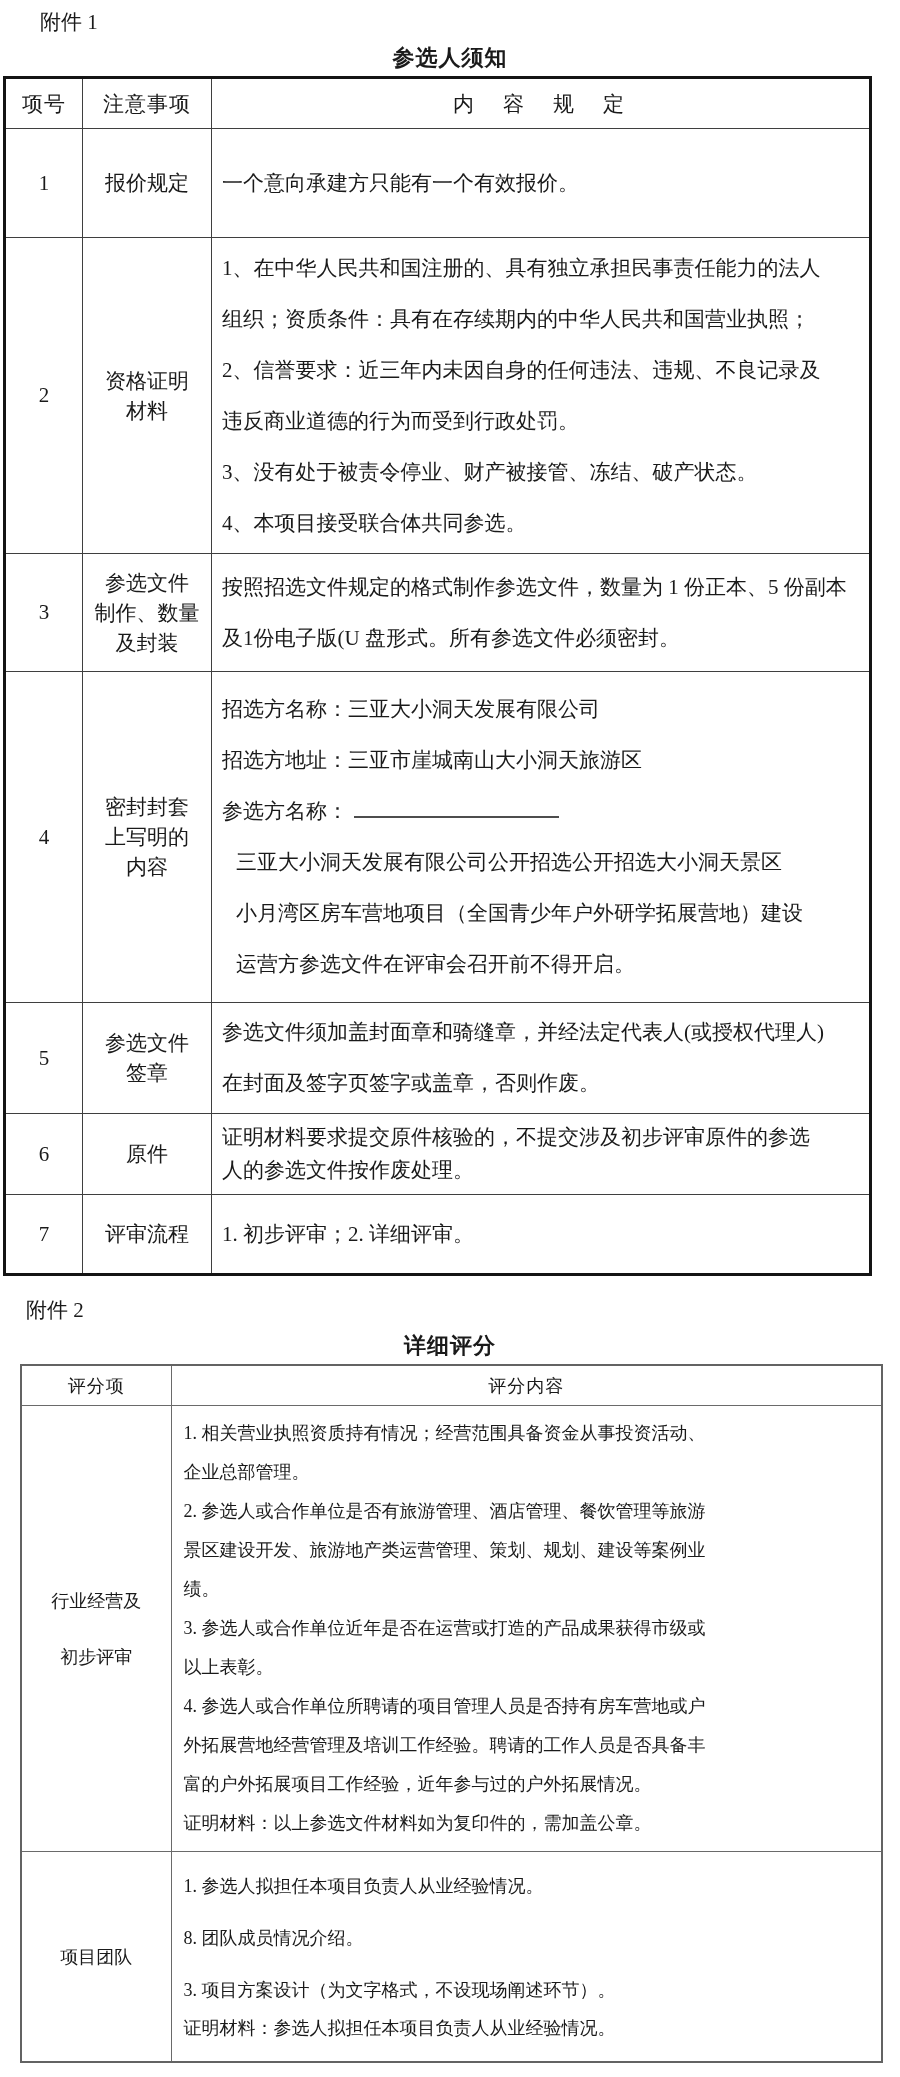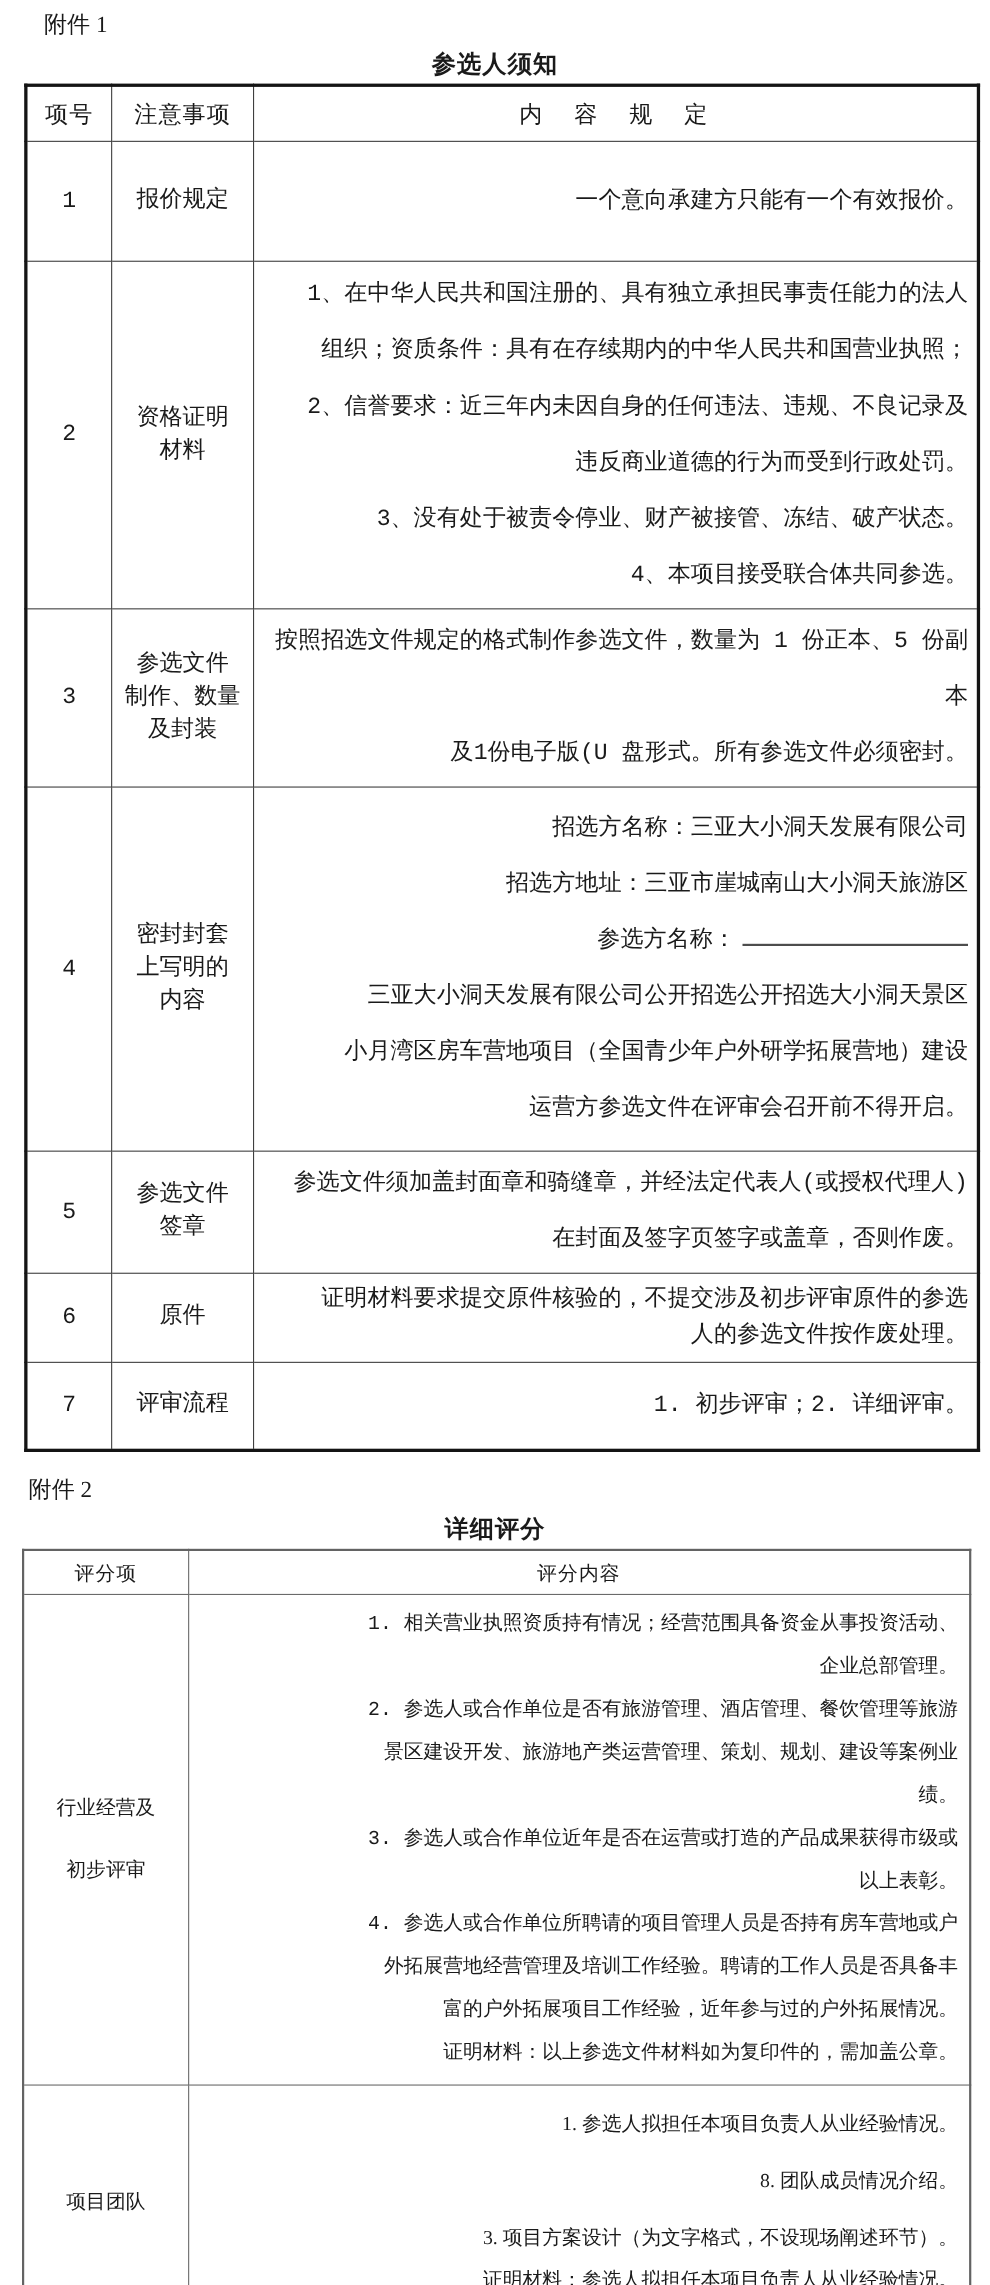--- a/index.html
+++ b/index.html
@@ -11,28 +11,28 @@
   }
   .attach{font-size:21px;line-height:28px;}
   .attach1{margin:8px 0 0 40px;}
   .attach2{margin:20px 0 0 26px;}
   .doc-title{font-size:22px;font-weight:bold;text-align:center;line-height:28px;margin:8px 0 4px 0;letter-spacing:1px;}
 
   table{border-collapse:collapse;table-layout:fixed;}
   td{vertical-align:middle;overflow:hidden;}
 
   
-  .t1{margin-left:22px;width:866px;border:3px solid #141414;font-family:Liberation Mono, monospace;}
+  .t1{margin-left:3px;width:866px;border:3px solid #141414;}
   .t1 td{border:1px solid #3f3f3f;font-size:21px;}
   .t1 .hdr td{height:47px;text-align:center;letter-spacing:1px;}
   .t1 .hdr .hdr-content{letter-spacing:4px;}
   .no-cell{text-align:center;}
   .item-cell{text-align:center;}
   .item-cell .tline{line-height:30px;}
-  .content-cell{text-align:right;padding:4px 8px 4px 10px;}
+  .content-cell{text-align:left;padding:4px 8px 4px 10px;}
   .t1 .content-cell .tline{line-height:51px;}
   .t1 .r6 .content-cell .tline{line-height:33px;}
   .indented .tline{padding-left:14px;}
   .blankline{line-height:51px;}
   .blank{display:inline-block;width:205px;height:24px;border-bottom:2px solid #4d4d4d;margin-left:6px;}
 
   
   .t1 .r1 td{height:100px;}
   .t1 .r2 td{height:307px;}
   .t1 .r3 td{height:109px;}
@@ -41,21 +41,21 @@
   .t1 .r6 td{height:72px;}
   .t1 .r7 td{height:70px;}
 
   
   .t2{margin-left:20px;width:861px;border:2px solid #636363;}
   .t2 td{border:1px solid #6a6a6a;font-size:18px;}
   .t2 .hdr td{height:37px;text-align:center;letter-spacing:1px;}
   .t2 .content-cell{padding:6px 10px 6px 12px;}
   .t2 .content-cell .tline{line-height:39px;}
   .t2 .item-cell .tline{line-height:56px;}
-  .t2 .s1 td{height:433px;font-family:Liberation Mono, monospace;}
+  .t2 .s1 td{height:433px;}
   .t2 .s2 td{height:197px;}
   .t2 .s2 .content-cell .tline{line-height:38px;}
   .t2 .s2 .content-cell .tline:nth-child(-n+2){margin-bottom:14px;}
 </style>
 </head>
 <body>
 
 <div class="attach attach1">附件 1</div>
 <div class="doc-title">参选人须知</div>
 

